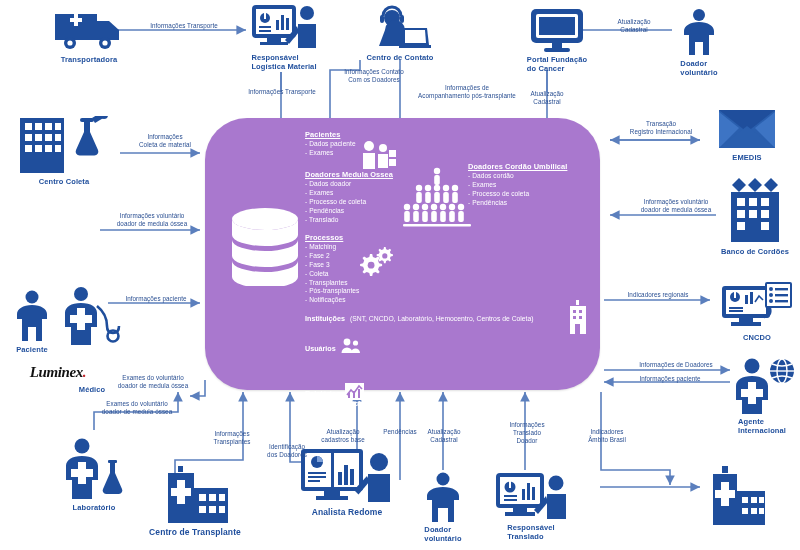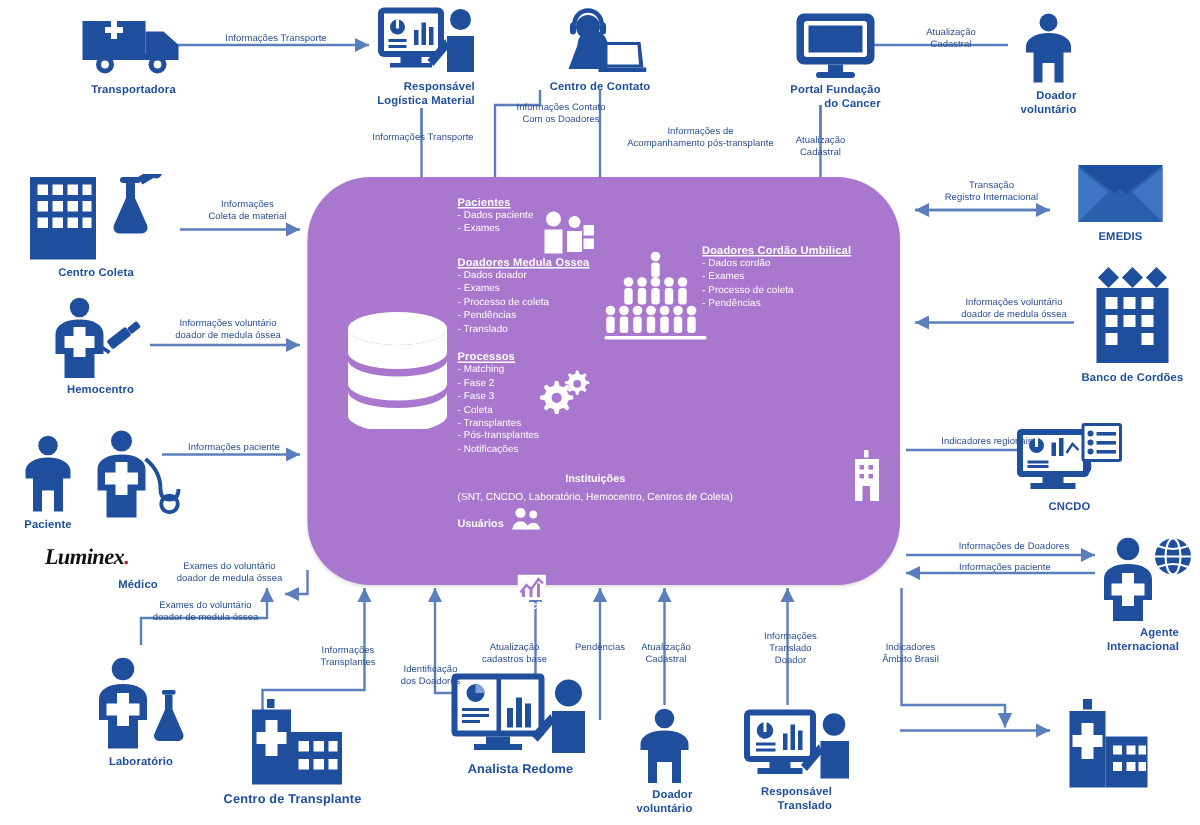--- a/index.html
+++ b/index.html
@@ -4,21 +4,21 @@
 <style>
   html,body{margin:0;padding:0;background:#ffffff;}
   body{width:800px;height:550px;position:relative;overflow:hidden;
        font-family:"Liberation Sans","DejaVu Sans",sans-serif;}
   #canvas{position:absolute;left:0;top:0;width:800px;height:550px;}
 
   
   .node{position:absolute;display:flex;flex-direction:column;align-items:center;}
   .ico{display:block;color:#1f4e9c;line-height:0;}
   .ico svg{display:block;}
-  .caption{margin-top:3px;text-align:right;color:#1f4e9c;font-weight:bold;
+  .caption{margin-top:3px;text-align:left;color:#1f4e9c;font-weight:bold;
            font-size:7.5px;line-height:1.25;white-space:pre-line;letter-spacing:.1px;}
   .caption.big{font-size:8.5px;}
 
   
   .elabel{position:absolute;color:#2a4f92;font-size:6.3px;line-height:1.3;
           text-align:center;white-space:pre-line;letter-spacing:.05px;}
 
   
   #core{position:absolute;left:205px;top:118px;width:395px;height:272px;
         background:#a978ce;border-radius:42px;
@@ -212,21 +212,21 @@
     </div>
     <span style="position:absolute;left:155px;top:128px;">
       <svg width="34" height="30" viewBox="0 0 34 30" fill="#ffffff">
         <path d="M24,1 l1.6,0 .5,2.2 1.9.8 1.9-1.2 1.2,1.2 -1.2,1.9 .8,1.9 2.2.5 0,1.6 -2.2.5 -.8,1.9 1.2,1.9 -1.2,1.2 -1.9-1.2 -1.9.8 -.5,2.2 -1.6,0 -.5-2.2 -1.9-.8 -1.9,1.2 -1.2-1.2 1.2-1.9 -.8-1.9 -2.2-.5 0-1.6 2.2-.5 .8-1.9 -1.2-1.9 1.2-1.2 1.9,1.2 1.9-.8 z"></path>
         <circle cx="24.8" cy="9.9" r="2.6" fill="#a978ce"></circle>
         <path d="M10,8 l2.2,0 .7,3 2.6,1.1 2.6-1.7 1.6,1.6 -1.7,2.6 1.1,2.6 3,.7 0,2.2 -3,.7 -1.1,2.6 1.7,2.6 -1.6,1.6 -2.6-1.7 -2.6,1.1 -.7,3 -2.2,0 -.7-3 -2.6-1.1 -2.6,1.7 -1.6-1.6 1.7-2.6 -1.1-2.6 -3-.7 0-2.2 3-.7 1.1-2.6 -1.7-2.6 1.6-1.6 2.6,1.7 2.6-1.1 z"></path>
         <circle cx="11.1" cy="19.2" r="3.4" fill="#a978ce"></circle>
       </svg>
     </span>
 
-    <div class="inline-row" style="left:100px;top:196px;flex-direction:column;">
+    <div class="inline-row" style="left:100px;top:196px;">
       <span class="ttl">Instituições</span>
       <span class="rest">(SNT, CNCDO, Laboratório, Hemocentro, Centros de Coleta)</span>
     </div>
     <span style="position:absolute;left:362px;top:182px;">
       <svg width="22" height="34" viewBox="0 0 22 34" fill="#ffffff">
         <rect x="9" y="0" width="3" height="5"></rect>
         <path d="M3,6 h16 v28 h-16 z"></path>
         <rect x="6" y="10" width="3" height="3" fill="#a978ce"></rect>
         <rect x="12" y="10" width="3" height="3" fill="#a978ce"></rect>
         <rect x="6" y="16" width="3" height="3" fill="#a978ce"></rect>
@@ -378,36 +378,20 @@
           <path d="M14,2 l6,0 l0,12 l8,18 a4,4 0 0 1 -3.6,5.6 l-14.8,0 a4,4 0 0 1 -3.6,-5.6 l8,-18 z"></path>
           <rect x="10" y="0" width="14" height="4" rx="2"></rect>
           <path d="M22,0 l10,-6 l3,5 l-10,6 z"></path>
           <circle cx="34" cy="-3" r="4"></circle>
         </g>
       </svg>
     </span>
     <span class="caption">Centro Coleta</span>
   </div>
 
-  <div class="node" style="left:24px;top:198px;width:86px;">
-    <span class="ico">
-      <svg width="76" height="54" viewBox="0 0 76 54" fill="#1f4e9c">
-        <circle cx="24" cy="7" r="6.5"></circle>
-        <path d="M24,15 c-10,0 -16,4 -16,10 l0,13 l6,0 l0,16 l20,0 l0,-16 l6,0 l0,-13 c0,-6 -6,-10 -16,-10 z"></path>
-        <rect x="20" y="20" width="8" height="20" fill="#fff"></rect>
-        <rect x="14" y="26" width="20" height="8" fill="#fff"></rect>
-        <g transform="translate(42,14)">
-          <rect x="0" y="10" width="16" height="7" rx="1.5" transform="rotate(-38 8 13)"></rect>
-          <rect x="14" y="4" width="8" height="5" rx="1" transform="rotate(-38 18 6)"></rect>
-          <path d="M-4,19 l6,4" stroke="#1f4e9c" stroke-width="2.6"></path>
-        </g>
-      </svg>
-    </span>
-    <span class="caption">Hemocentro</span>
-  </div>
 
   <div class="node" style="left:6px;top:290px;width:52px;">
     <span class="ico">
       <svg width="38" height="52" viewBox="0 0 38 52" fill="#1f4e9c">
         <circle cx="19" cy="7" r="6.5"></circle>
         <path d="M19,15 c-9,0 -15,4 -15,9 l0,5 l5,0 l0,22 l6,0 l0,-14 l8,0 l0,14 l6,0 l0,-22 l5,0 l0,-5 c0,-5 -6,-9 -15,-9 z"></path>
       </svg>
     </span>
     <span class="caption">Paciente</span>
   </div>
@@ -579,21 +563,21 @@
             <rect x="38" y="36" width="8" height="8"></rect>
           <rect x="14" y="48" width="8" height="8"></rect>
             <rect x="38" y="48" width="8" height="8"></rect>
         </g>
         <rect x="26" y="56" width="10" height="12" fill="#1f4e9c"></rect>
       </svg>
     </span>
     <span class="caption">Banco de Cordões</span>
   </div>
 
-  <div class="node" style="left:676px;top:282px;width:74px;">
+  <div class="node" style="left:720px;top:282px;width:74px;">
     <span class="ico">
       <svg width="72" height="48" viewBox="0 0 72 48" fill="#1f4e9c">
         <rect x="1" y="4" width="48" height="32" rx="3"></rect>
         <rect x="5" y="8" width="40" height="24" fill="#fff"></rect>
         <circle cx="14" cy="15" r="5" fill="#1f4e9c"></circle>
           <rect x="13" y="10" width="2" height="6" fill="#fff"></rect>
         <rect x="24" y="13" width="3" height="9" fill="#1f4e9c"></rect>
         <rect x="29" y="10" width="3" height="12" fill="#1f4e9c"></rect>
         <path d="M34,20 L38,14 L42,18" stroke="#1f4e9c" stroke-width="1.6" fill="none"></path>
         <rect x="8" y="25" width="14" height="2" fill="#1f4e9c"></rect>

